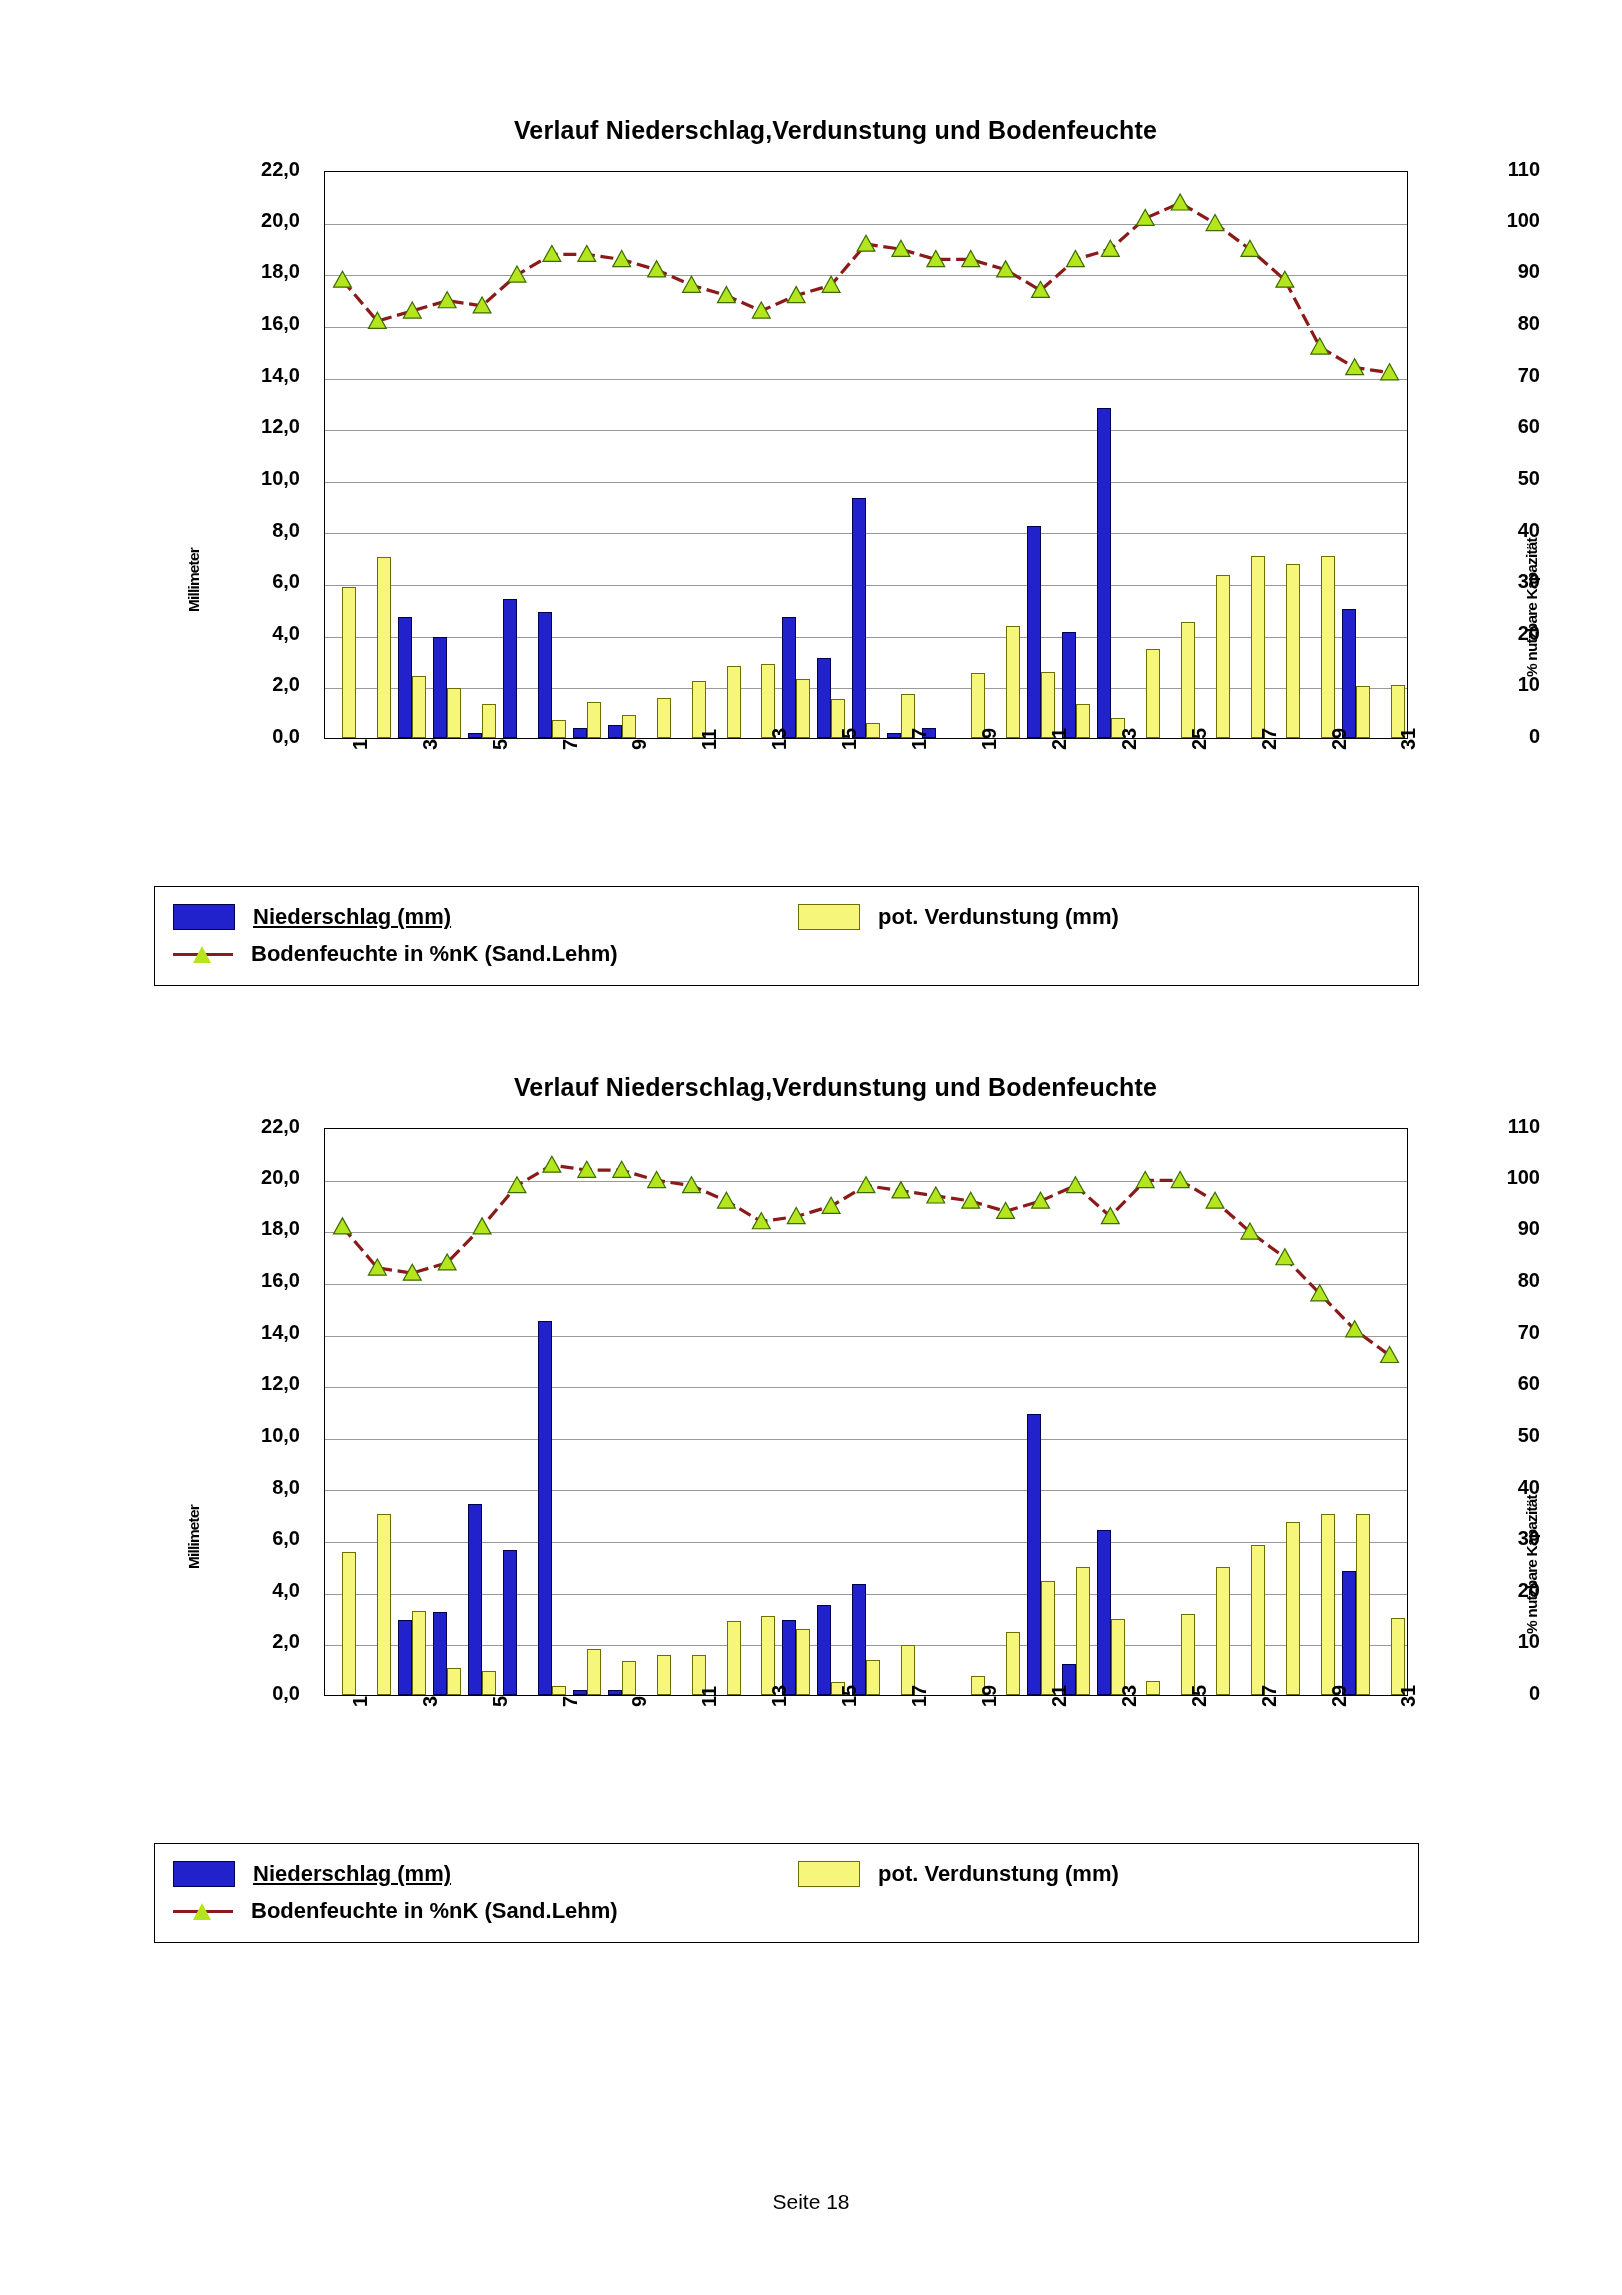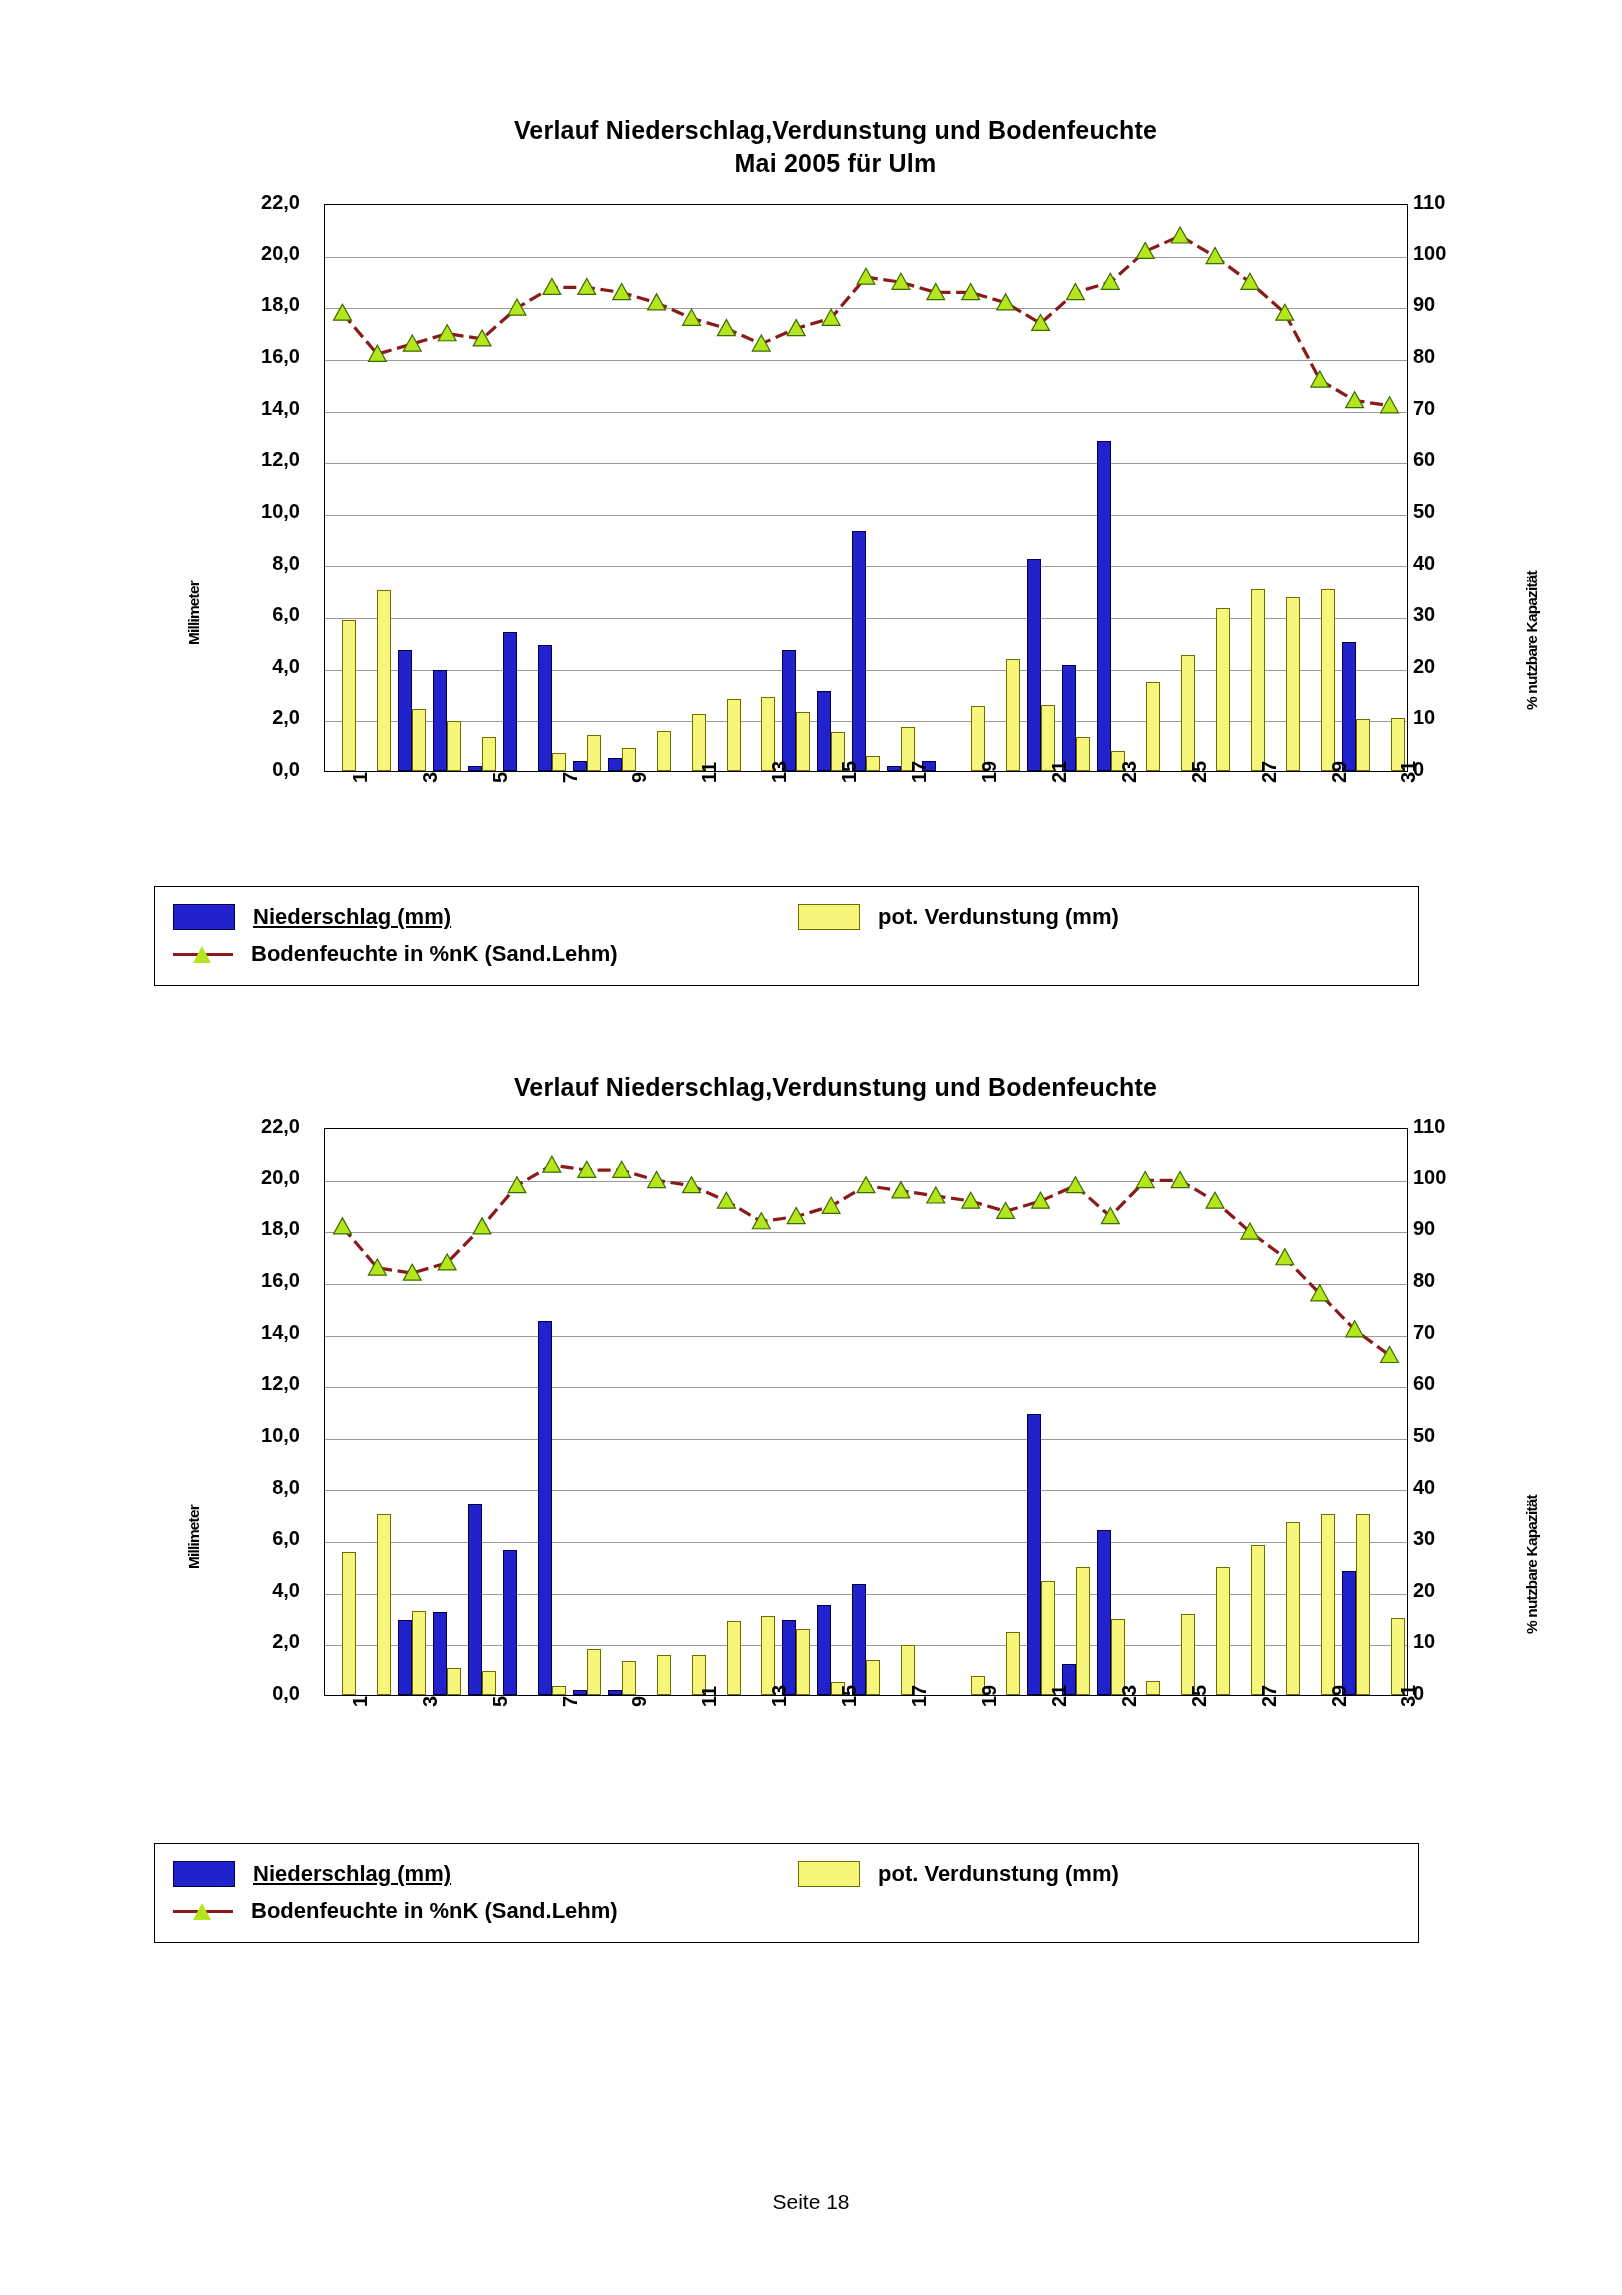--- a/index.html
+++ b/index.html
@@ -75,21 +75,21 @@
   }
 
   .ytick {
     position: absolute;
     font-size: 20px;
     font-weight: bold;
     text-align: right;
     white-space: nowrap;
   }
   .ytick-left { width: 97px; left: 203px; }
-  .ytick-right { width: 97px; left: 1413px; text-align: left; }
+  .ytick-right { width: 97px; left: 1443px; text-align: right; }
 
   .plot-area {
     position: absolute;
     left: 324px;
     top: 13px;
     width: 1084px;
     height: 568px;
     border: 1.6px solid #000;
     box-sizing: border-box;
     background: #ffffff;
@@ -215,21 +215,20 @@
   }
 </style>
 </head>
 <body>
 
 <div class="page">
 
   <div class="chart-block" id="chart-block-1">
     <div class="chart-title">
       <div>Verlauf Niederschlag,Verdunstung und Bodenfeuchte</div>
-      <div>Mai  2005 für Ulm</div>
     </div>
     <div class="plot-wrap">
       <div class="axis-title-left">Millimeter</div>
       <div class="axis-title-right">% nutzbare Kapazität</div>
       <div class="ylabels-left" id="ylabels-left-1">
           <div class="ytick ytick-left" style="top: 567px;">0,0</div>
           <div class="ytick ytick-left" style="top: 515px;">2,0</div>
           <div class="ytick ytick-left" style="top: 464px;">4,0</div>
           <div class="ytick ytick-left" style="top: 412px;">6,0</div>
           <div class="ytick ytick-left" style="top: 361px;">8,0</div>

